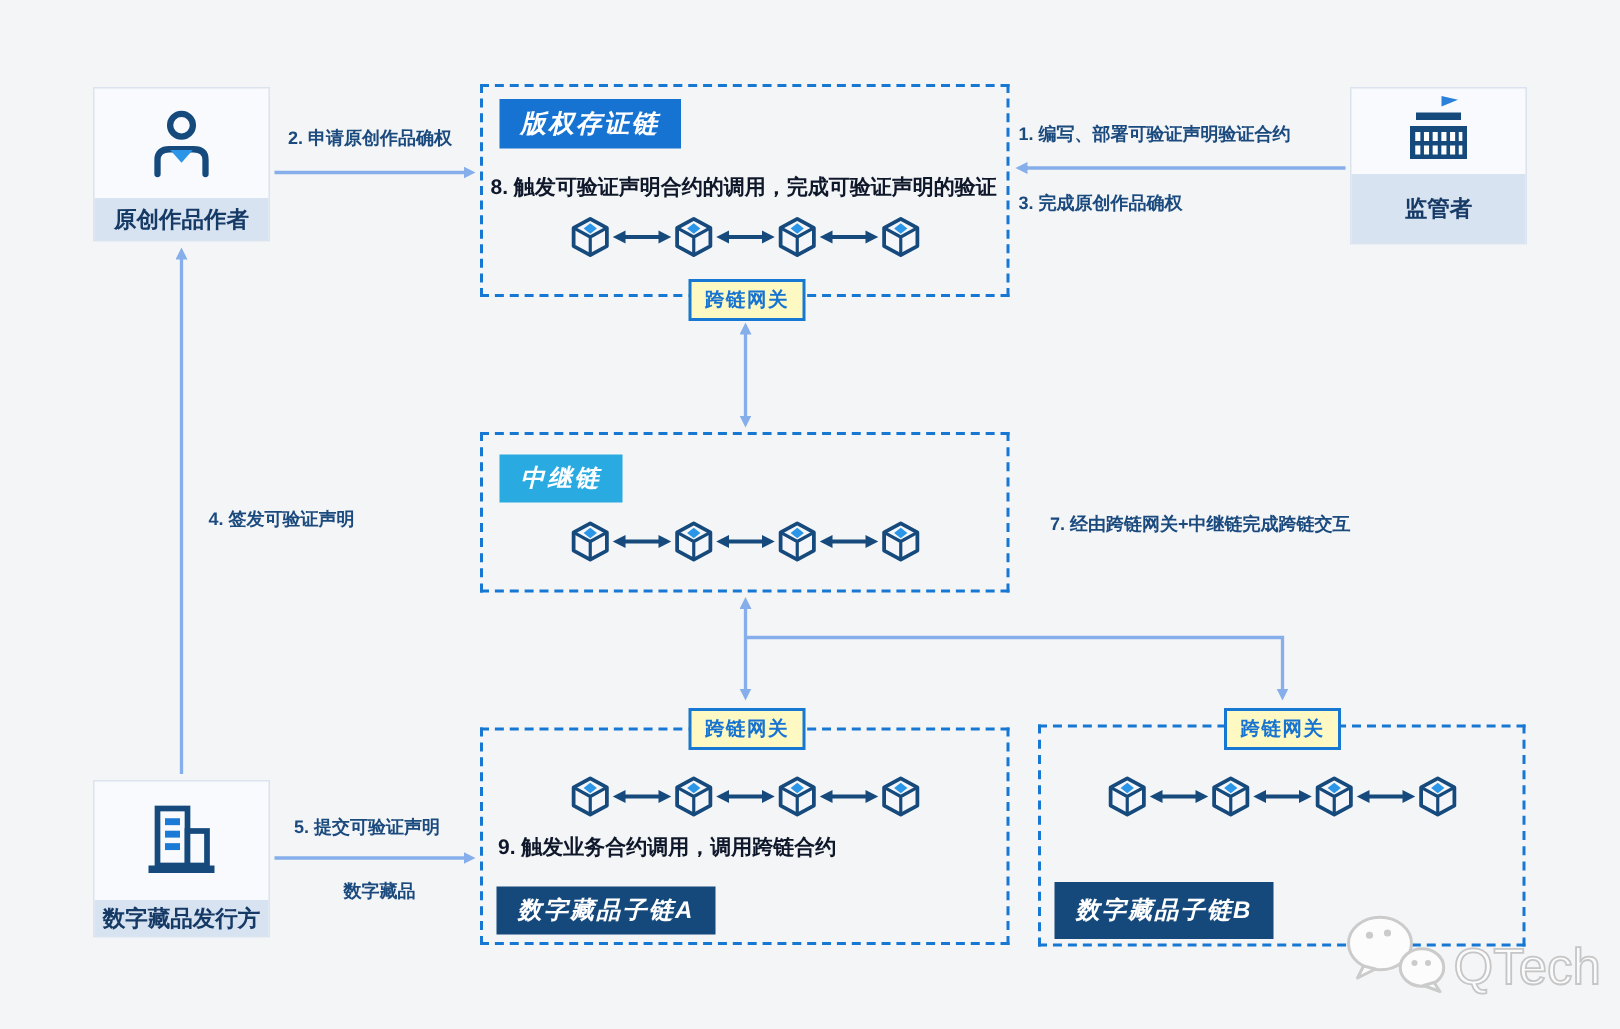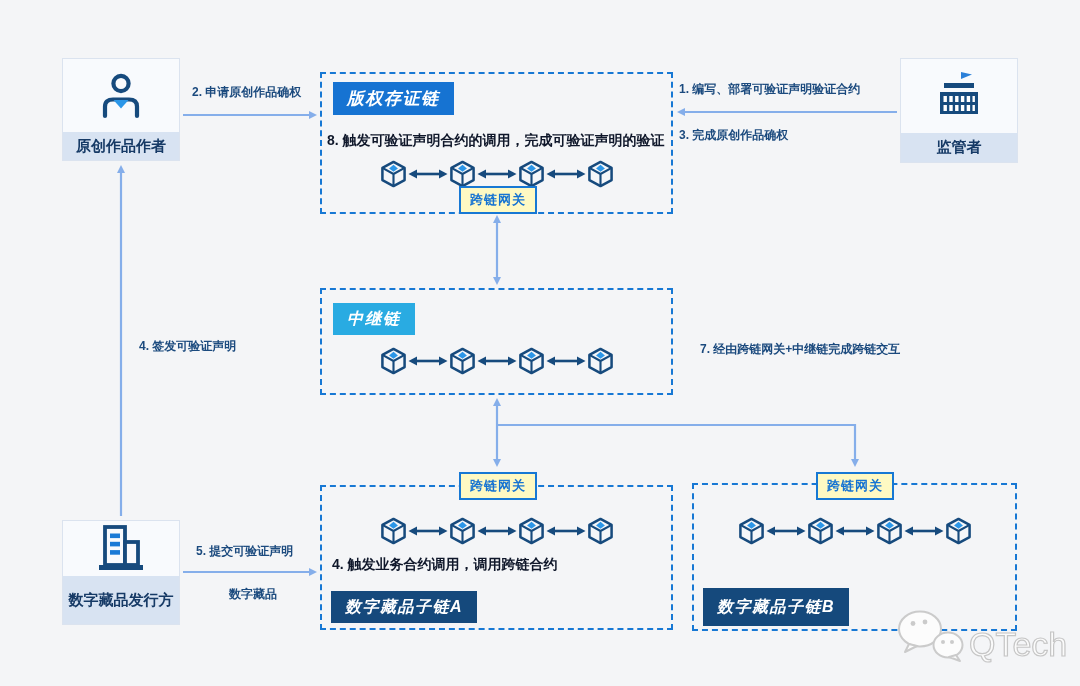--- a/index.html
+++ b/index.html
@@ -7,26 +7,26 @@
     position:relative;width:1080px;height:686px;background:#f4f5f7;
     font-family:"Liberation Sans", sans-serif;overflow:hidden;
   }
   
   .actor{position:absolute;display:flex;flex-direction:column;background:#f8fafd;border:1px solid #dbe3ef;box-sizing:border-box;}
   .actor-icon{flex:1;display:flex;align-items:center;justify-content:center;}
   .actor-label{background:#d8e3f2;color:#163a66;font-weight:bold;font-size:15px;display:flex;align-items:center;justify-content:center;}
   #author-box{left:62px;top:58px;width:118px;height:103px;}
   #author-box .actor-label{height:28px;}
   #regulator-box{left:900px;top:58px;width:118px;height:105px;}
-  #regulator-box .actor-label{height:29px;}
+  #regulator-box .actor-label{height:46px;}
   #issuer-box{left:62px;top:520px;width:118px;height:105px;}
-  #issuer-box .actor-label{height:48px;}
+  #issuer-box .actor-label{height:24px;}
   
   .chain{position:absolute;border:2px dashed #1778d4;box-sizing:border-box;}
-  #copyright-box{left:320px;top:72px;width:353px;height:142px;}
+  #copyright-box{left:320px;top:56px;width:353px;height:142px;}
   #relay-box{left:320px;top:288px;width:353px;height:107px;}
   #subchain-a-box{left:320px;top:485px;width:353px;height:145px;}
   #subchain-b-box{left:692px;top:483px;width:325px;height:148px;}
   
   .badge{position:absolute;color:#ffffff;font-weight:bold;font-style:italic;display:flex;align-items:center;padding:0 14px;letter-spacing:1.5px;white-space:nowrap;}
   #badge-copyright{left:11px;top:8px;height:33px;font-size:17px;background:#1673d2;}
   #badge-relay{left:11px;top:13px;height:32px;font-size:16px;background:#29abe2;letter-spacing:2px;}
   #badge-suba{left:9px;top:104px;height:32px;font-size:16px;background:#15497c;}
   #badge-subb{left:9px;top:103px;height:38px;font-size:16px;background:#15497c;}
   
@@ -226,21 +226,21 @@
   <line x1="8" y1="6" x2="34" y2="6" stroke="#164a7d" stroke-width="2.6"></line>
   <path d="M1.5 6 L10 1.6 V10.4 Z" fill="#164a7d"></path>
   <path d="M40.5 6 L32 1.6 V10.4 Z" fill="#164a7d"></path>
 </svg>
         <svg width="27" height="28" viewBox="0 0 28 29">
   <path d="M14 2 L25.5 8.2 V20.8 L14 27 L2.5 20.8 V8.2 Z" fill="#f4f6f9" stroke="#164a7d" stroke-width="2.6" stroke-linejoin="round"></path>
   <path d="M2.5 8.2 L14 14.5 L25.5 8.2 M14 14.5 V27" fill="none" stroke="#164a7d" stroke-width="2.2" stroke-linejoin="round"></path>
   <path d="M14 5 L18.6 8.7 L14 12.2 L9.4 8.7 Z" fill="#2b96e8"></path>
 </svg>
       </div>
-    <div class="step-in">4. 触发业务合约调用，调用跨链合约</div>
+    <div class="step-in">9. 触发业务合约调用，调用跨链合约</div>
     <div class="badge" id="badge-suba">数字藏品子链A</div>
   </div>
 
   <div class="chain" id="subchain-b-box">
     <div class="cube-row">
         <svg width="27" height="28" viewBox="0 0 28 29">
   <path d="M14 2 L25.5 8.2 V20.8 L14 27 L2.5 20.8 V8.2 Z" fill="#f4f6f9" stroke="#164a7d" stroke-width="2.6" stroke-linejoin="round"></path>
   <path d="M2.5 8.2 L14 14.5 L25.5 8.2 M14 14.5 V27" fill="none" stroke="#164a7d" stroke-width="2.2" stroke-linejoin="round"></path>
   <path d="M14 5 L18.6 8.7 L14 12.2 L9.4 8.7 Z" fill="#2b96e8"></path>
 </svg>

